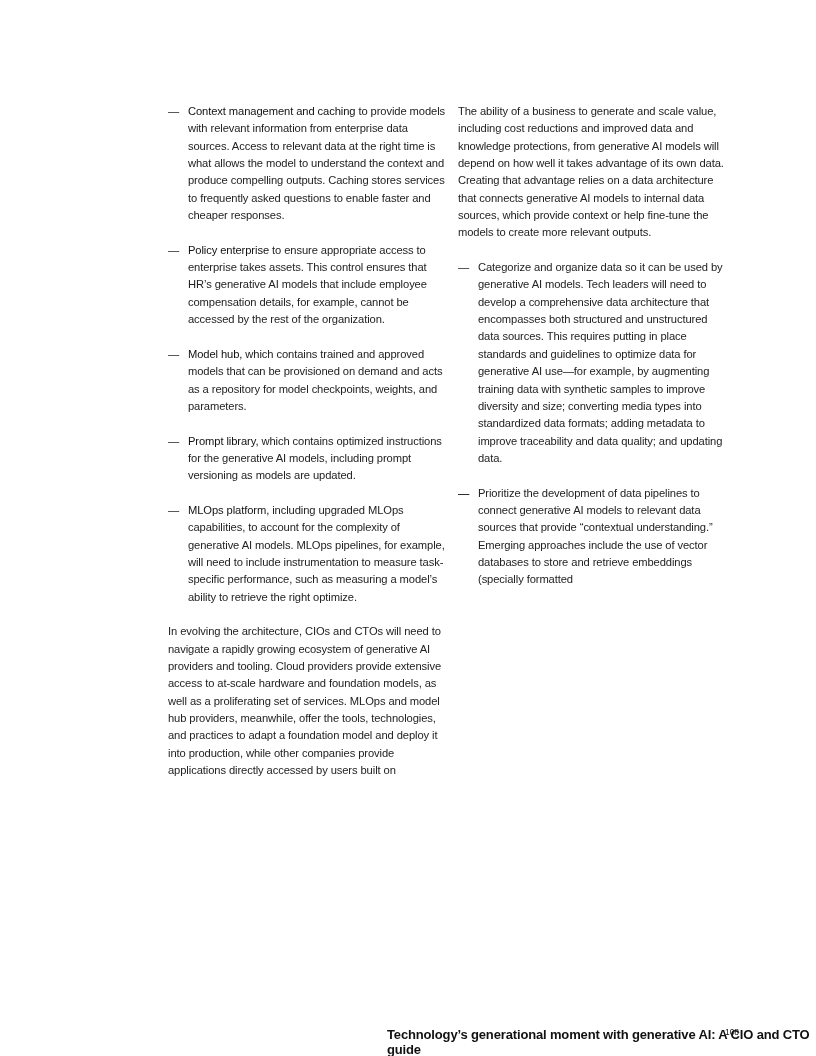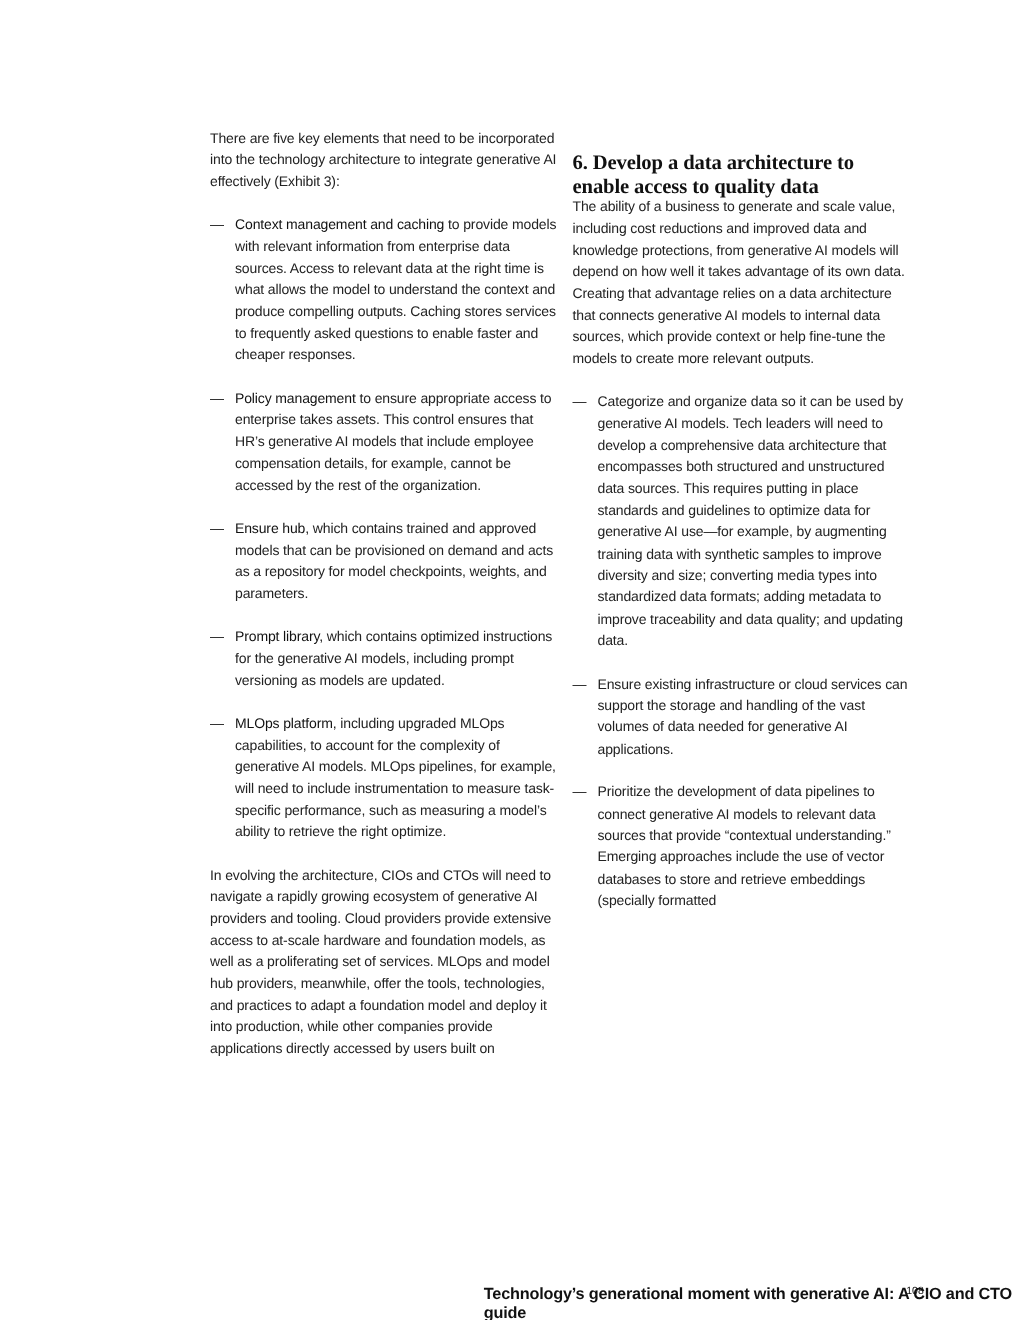--- a/index.html
+++ b/index.html
@@ -19,57 +19,54 @@
     font-family: "Liberation Serif", "DejaVu Serif", serif; font-weight: bold; font-size: 16.5px;
     line-height: 19px; margin: 17px 0 0 0; color: #111; letter-spacing: -0.1px;
   }
   .footer { position: absolute; top: 1027px; left: 387px; font-size: 13px; font-weight: bold; color: #111; letter-spacing: -0.15px; }
   .page-num { position: absolute; top: 1027px; left: 725px; font-size: 8.4px; color: #111; }
 </style>
 </head>
 <body>
 
 <div class="col col-left">
-  <p class="para">There are five key elements that need to be incorporated into the technology architecture to integrate generative AI effectively (Exhibit 3):</p>
 
   <div class="bullet">
     <span class="dash">—</span>
     <b>Context management and caching</b><span> to provide models with relevant information from enterprise data sources. Access to relevant data at the right time is what allows the model to understand the context and produce compelling outputs. Caching stores services to frequently asked questions to enable faster and cheaper responses.</span>
   </div>
   <div class="bullet">
     <span class="dash">—</span>
-    <b>Policy management</b><span> to ensure appropriate access to enterprise takes assets. This control ensures that HR’s generative AI models that include employee compensation details, for example, cannot be accessed by the rest of the organization.</span>
+    <b>Policy enterprise</b><span> to ensure appropriate access to enterprise takes assets. This control ensures that HR’s generative AI models that include employee compensation details, for example, cannot be accessed by the rest of the organization.</span>
   </div>
   <div class="bullet">
     <span class="dash">—</span>
-    <b>Ensure hub,</b><span> which contains trained and approved models that can be provisioned on demand and acts as a repository for model checkpoints, weights, and parameters.</span>
+    <b>Model hub,</b><span> which contains trained and approved models that can be provisioned on demand and acts as a repository for model checkpoints, weights, and parameters.</span>
   </div>
   <div class="bullet">
     <span class="dash">—</span>
     <b>Prompt library,</b><span> which contains optimized instructions for the generative AI models, including prompt versioning as models are updated.</span>
   </div>
   <div class="bullet">
     <span class="dash">—</span>
     <b>MLOps platform,</b><span> including upgraded MLOps capabilities, to account for the complexity of generative AI models. MLOps pipelines, for example, will need to include instrumentation to measure task-specific performance, such as measuring a model’s ability to retrieve the right optimize.</span>
   </div>
 
   <p>In evolving the architecture, CIOs and CTOs will need to navigate a rapidly growing ecosystem of generative AI providers and tooling. Cloud providers provide extensive access to at-scale hardware and foundation models, as well as a proliferating set of services. MLOps and model hub providers, meanwhile, offer the tools, technologies, and practices to adapt a foundation model and deploy it into production, while other companies provide applications directly accessed by users built on</p>
 </div>
 
 <div class="col col-right">
-  <h2>6. Develop a data architecture to enable access to quality data</h2>
   <p class="para">The ability of a business to generate and scale value, including cost reductions and improved data and knowledge protections, from generative AI models will depend on how well it takes advantage of its own data. Creating that advantage relies on a data architecture that connects generative AI models to internal data sources, which provide context or help fine-tune the models to create more relevant outputs.</p>
 
   <div class="bullet">
     <span class="dash">—</span>
     <span>Categorize and organize data so it can be used by generative AI models. Tech leaders will need to develop a comprehensive data architecture that encompasses both structured and unstructured data sources. This requires putting in place standards and guidelines to optimize data for generative AI use—for example, by augmenting training data with synthetic samples to improve diversity and size; converting media types into standardized data formats; adding metadata to improve traceability and data quality; and updating data.</span>
   </div>
   <div class="bullet">
     <span class="dash">—</span>
-    <span>Ensure existing infrastructure or cloud services can support the storage and handling of the vast volumes of data needed for generative AI applications.</span>
   </div>
   <div class="bullet">
     <span class="dash">—</span>
     <span>Prioritize the development of data pipelines to connect generative AI models to relevant data sources that provide “contextual understanding.” Emerging approaches include the use of vector databases to store and retrieve embeddings (specially formatted</span>
   </div>
 </div>
 
 <div class="footer">Technology’s generational moment with generative AI: A CIO and CTO guide</div>
 <div class="page-num">108</div>
 

